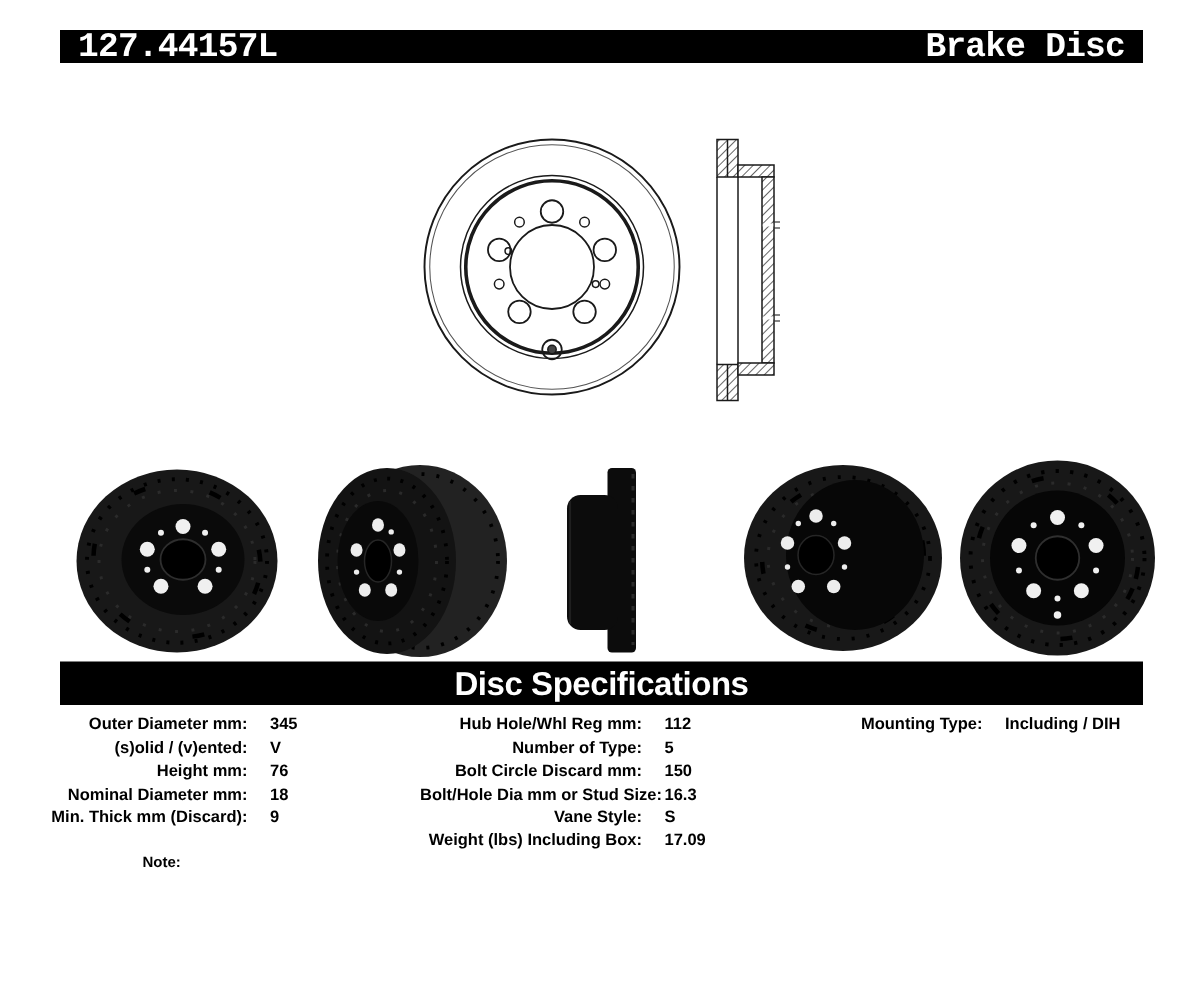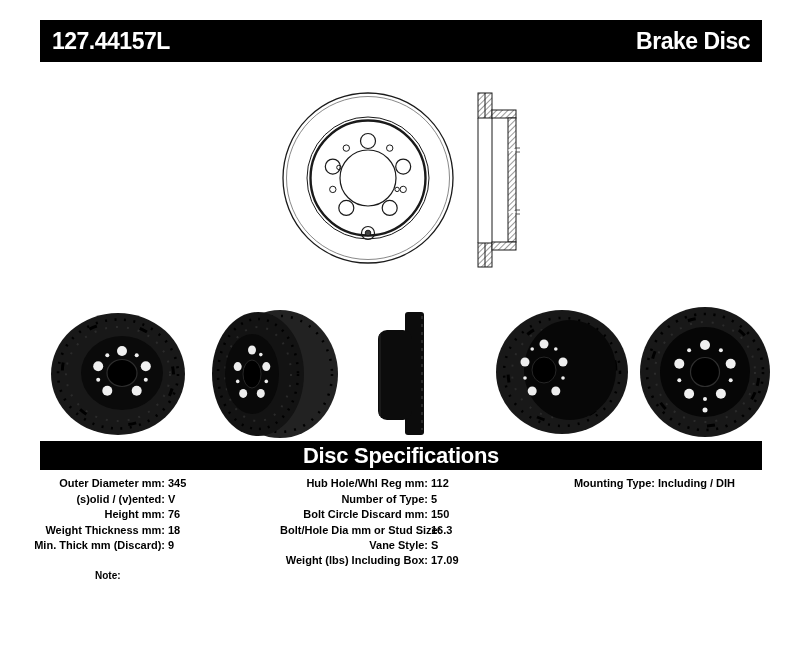--- a/index.html
+++ b/index.html
@@ -1,29 +1,29 @@
 <!DOCTYPE html>
 <html><head>
 <meta charset="utf-8">
 <style>
   html,body{margin:0;padding:0;background:#ffffff;}
   body{width:800px;height:655px;position:relative;font-family:"Liberation Sans",sans-serif;overflow:hidden;}
   .abs{position:absolute;}
 
   
   .bar{background:#000;color:#fff;box-sizing:border-box;}
-  #header-bar{left:40px;top:20px;width:722px;height:42px;display:flex;justify-content:space-between;align-items:center;padding:0 12px;}
+  #header-bar{left:40px;top:20px;width:722px;height:22px;display:flex;justify-content:space-between;align-items:center;padding:0 12px;font-family:Liberation Mono, monospace;}
   #header-bar .hdr-text{font-size:23px;font-weight:bold;letter-spacing:-0.5px;white-space:nowrap;}
   #specs-bar{left:40px;top:441px;width:722px;height:29px;text-align:center;font-size:22px;font-weight:bold;line-height:29px;letter-spacing:-0.3px;}
 
   
   .spec-col{position:absolute;top:474px;}
   .spec-row{display:flex;align-items:flex-end;height:15.4px;font-size:11px;font-weight:bold;color:#000;white-space:nowrap;}
   .spec-label{text-align:right;flex:0 0 auto;}
-  .spec-value{margin-left:3px;}
+  .spec-value{margin-left:15px;}
   #spec-col-1{left:30px;}  #spec-col-1 .spec-label{width:135px;}
   #spec-col-2{left:280px;} #spec-col-2 .spec-label{width:148px;}
   #spec-col-3{left:500px;} #spec-col-3 .spec-label{width:155px;}
 
   #note-label{left:95px;top:570px;font-size:10px;font-weight:bold;color:#000;}
 
   svg{display:block;}
 </style>
 </head>
 <body>
@@ -191,21 +191,21 @@
     </div>
   <div class="spec-row">
       <span class="spec-label">(s)olid / (v)ented:</span>
       <span class="spec-value">V</span>
     </div>
   <div class="spec-row">
       <span class="spec-label">Height mm:</span>
       <span class="spec-value">76</span>
     </div>
   <div class="spec-row">
-      <span class="spec-label">Weight Thickness mm:</span>
+      <span class="spec-label">Nominal Diameter mm:</span>
       <span class="spec-value">18</span>
     </div>
   <div class="spec-row">
       <span class="spec-label">Min. Thick mm (Discard):</span>
       <span class="spec-value">9</span>
     </div>
 </div>
 
 <div id="spec-col-2" class="spec-col">
   <div class="spec-row">

